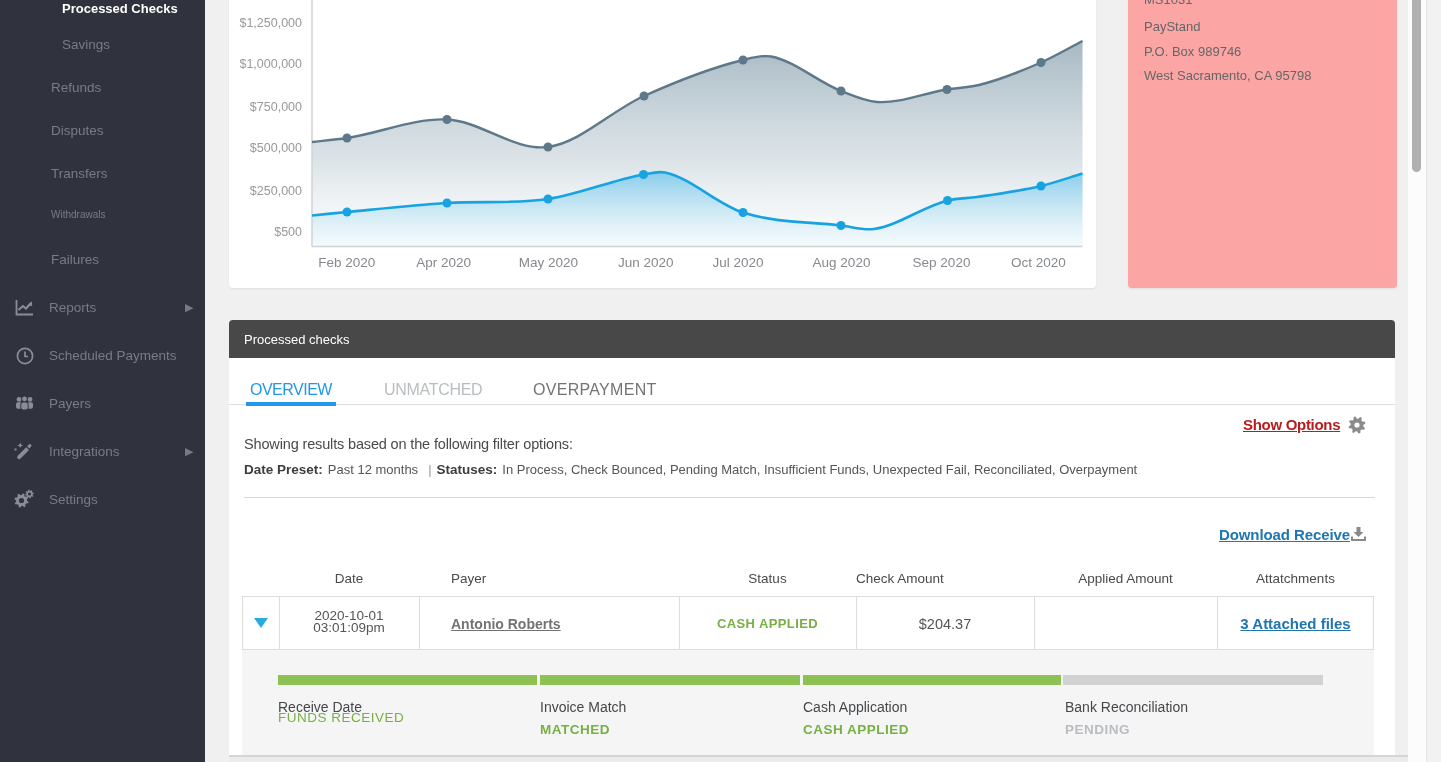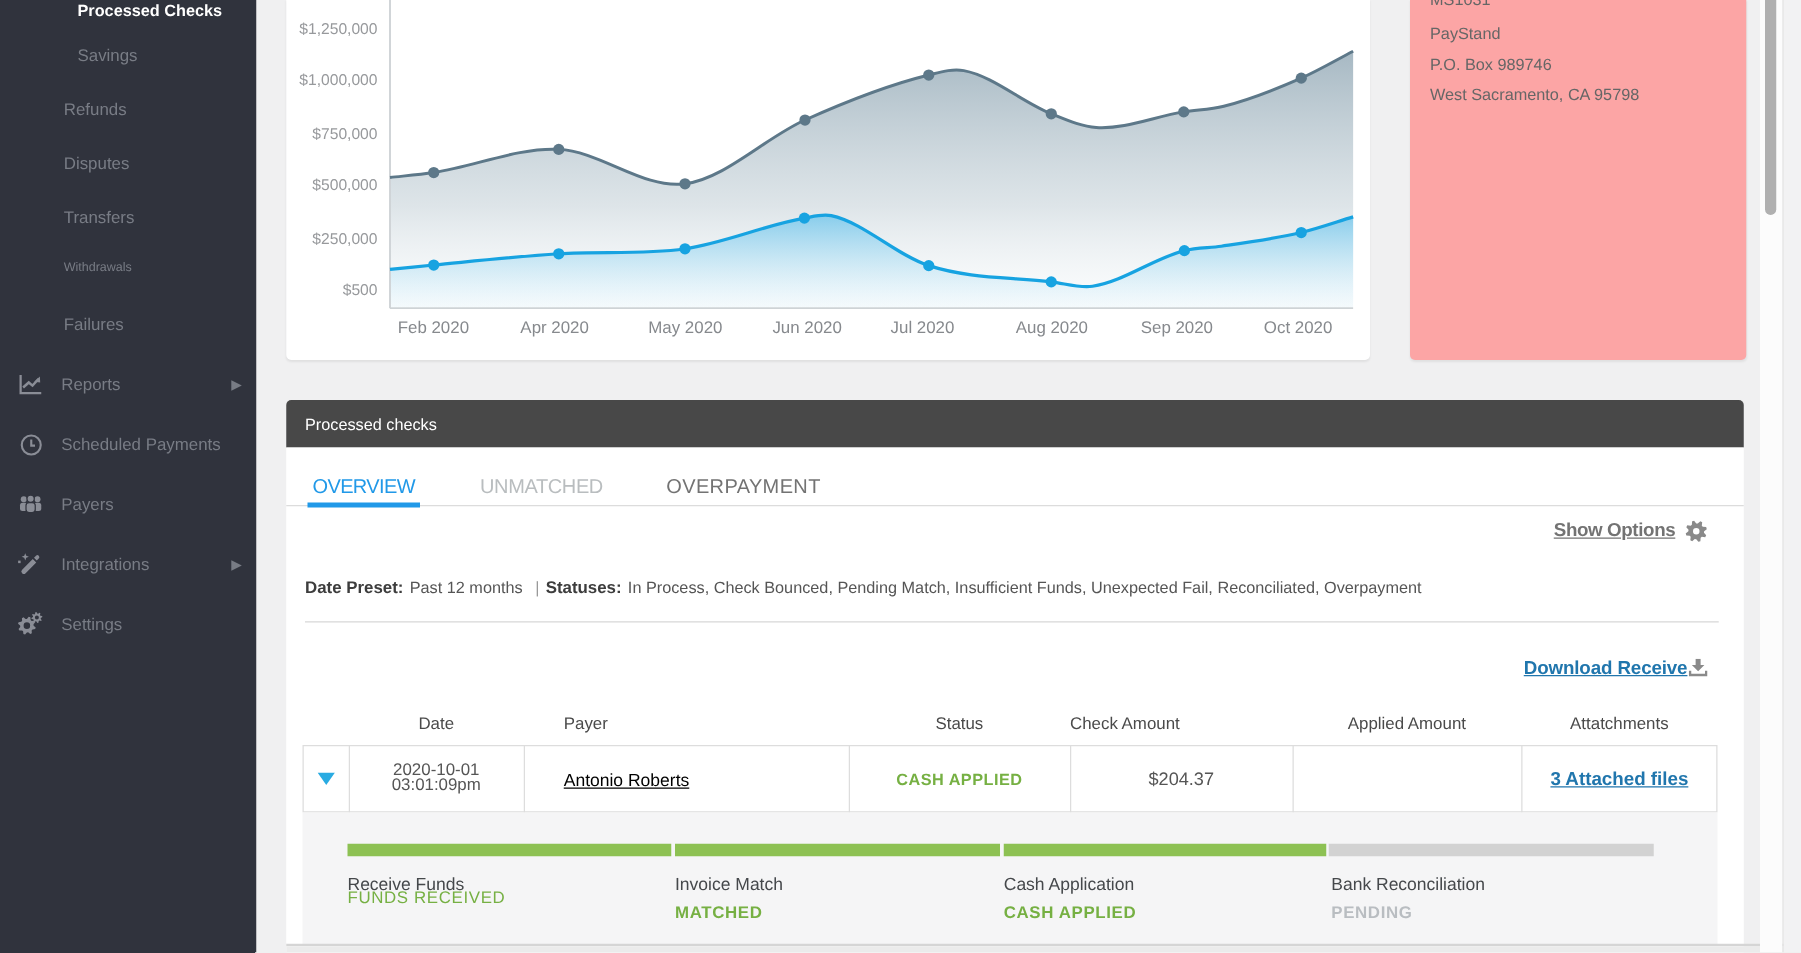--- a/index.html
+++ b/index.html
@@ -136,25 +136,26 @@
 </div>
 
 <div class="abs" style="left:229px;top:358px;width:1166px;height:404px;background:#ffffff;">
 
   <div class="abs" style="left:0;top:46px;width:1166px;height:1px;background:#dcdcdc;"></div>
   <div class="abs" style="left:21px;top:23px;font-size:16px;color:#2199e8;letter-spacing:-0.5px;">OVERVIEW</div>
   <div class="abs" style="left:155px;top:23px;font-size:16px;color:#b9bdbf;letter-spacing:-0.3px;">UNMATCHED</div>
   <div class="abs" style="left:304px;top:23px;font-size:16px;color:#737373;letter-spacing:0.3px;">OVERPAYMENT</div>
   <div class="abs" style="left:17px;top:44px;width:90px;height:4px;background:#2199e8;"></div>
 
-  <div class="abs" style="left:1014px;top:58px;font-size:15px;font-weight:bold;color:#737373;text-decoration:underline;letter-spacing:-0.3px;">Show Options</div>
+  <div class="abs" style="left:1014px;top:58px;font-size:15px;font-weight:bold;color:#b91c1c;text-decoration:underline;letter-spacing:-0.3px;">Show Options</div>
   <svg class="abs" style="left:1119px;top:58px;" width="18" height="18" viewBox="0 0 18 18">
     <path d="M16.95,12.27 L16.16,13.76 L13.47,13.44 L12.51,14.23 L12.31,16.94 L10.70,17.43 L9.02,15.30 L7.79,15.18 L5.73,16.95 L4.24,16.16 L4.56,13.47 L3.77,12.51 L1.06,12.31 L0.57,10.70 L2.70,9.02 L2.82,7.79 L1.05,5.73 L1.84,4.24 L4.53,4.56 L5.49,3.77 L5.69,1.06 L7.30,0.57 L8.98,2.70 L10.21,2.82 L12.27,1.05 L13.76,1.84 L13.44,4.53 L14.23,5.49 L16.94,5.69 L17.43,7.30 L15.30,8.98 L15.18,10.21 Z M11.60,9.00 A2.60,2.60 0 1 0 6.40,9.00 A2.60,2.60 0 1 0 11.60,9.00 Z" fill="#8a8a8a" fill-rule="evenodd"></path>
   </svg>
 
+  <div class="abs" style="left:15px;top:78px;font-size:14.5px;letter-spacing:-0.15px;color:#4a4a4a;">Showing results based on the following filter options:</div>
   <div class="abs" style="left:15px;top:104px;font-size:13px;color:#555;"><b style="color:#3d3d3d;font-size:13.5px;">Date Preset:</b><span style="margin-left:5px;">Past 12 months</span><span style="color:#999;margin-left:10px;">|</span><b style="color:#3d3d3d;font-size:13.5px;margin-left:5px;">Statuses:</b><span style="margin-left:5px;">In Process, Check Bounced, Pending Match, Insufficient Funds, Unexpected Fail, Reconciliated, Overpayment</span></div>
   <div class="abs" style="left:15px;top:139px;width:1131px;height:1px;background:#d8d8d8;"></div>
 
   <div class="abs" style="left:990px;top:168px;font-size:15px;font-weight:bold;color:#2076ad;text-decoration:underline;letter-spacing:-0.1px;">Download Receive</div>
   <svg class="abs" style="left:1122px;top:169px;" width="15" height="15" viewBox="0 0 15 15">
     <path d="M5.5 0 L9.5 0 L9.5 5 L12.5 5 L7.5 10 L2.5 5 L5.5 5 Z" fill="#8a8a8a"></path>
     <path d="M0 9.5 L2 9.5 L2 12 L13 12 L13 9.5 L15 9.5 L15 14 L0 14 Z" fill="#8a8a8a"></path>
   </svg>
 
   <div class="abs" style="left:50px;top:213px;width:140px;text-align:center;font-size:13.5px;color:#4a4a4a;">Date</div>
@@ -168,31 +169,31 @@
   <div class="abs" style="left:50px;top:238px;width:1px;height:54px;background:#ddd;"></div>
   <div class="abs" style="left:190px;top:238px;width:1px;height:54px;background:#ddd;"></div>
   <div class="abs" style="left:450px;top:238px;width:1px;height:54px;background:#ddd;"></div>
   <div class="abs" style="left:627px;top:238px;width:1px;height:54px;background:#ddd;"></div>
   <div class="abs" style="left:805px;top:238px;width:1px;height:54px;background:#ddd;"></div>
   <div class="abs" style="left:988px;top:238px;width:1px;height:54px;background:#ddd;"></div>
   <svg class="abs" style="left:25px;top:260px;" width="14" height="10" viewBox="0 0 14 10">
       <path d="M0 0 L14 0 L7 10 Z" fill="#29abe2"></path>
     </svg>
   <div class="abs" style="left:50px;top:252px;width:140px;text-align:center;font-size:13.5px;line-height:12px;color:#555;">2020-10-01<br>03:01:09pm</div>
-  <div class="abs" style="left:222px;top:258px;font-size:14px;color:#000000;text-decoration:underline;">Antonio Roberts</div>
+  <div class="abs" style="left:222px;top:258px;font-size:14px;color:#737373;text-decoration:underline;font-weight:bold;">Antonio Roberts</div>
   <div class="abs" style="left:450px;top:258px;width:177px;text-align:center;font-size:13px;font-weight:bold;letter-spacing:0.4px;color:#76b043;">CASH APPLIED</div>
   <div class="abs" style="left:627px;top:258px;width:178px;text-align:center;font-size:14.5px;color:#555;">$204.37</div>
   <div class="abs" style="left:988px;top:257px;width:157px;text-align:center;font-size:15px;font-weight:bold;color:#2076ad;"><span style="text-decoration:underline;">3 Attached files</span></div>
 
   <div class="abs" style="left:13px;top:292px;width:1132px;height:106px;background:#f5f5f6;"></div>
   <div class="abs" style="left:49px;top:317px;width:259px;height:10px;background:#8dc153;"></div>
   <div class="abs" style="left:311px;top:317px;width:260px;height:10px;background:#8dc153;"></div>
   <div class="abs" style="left:574px;top:317px;width:258px;height:10px;background:#8dc153;"></div>
   <div class="abs" style="left:834px;top:317px;width:260px;height:10px;background:#d2d2d2;"></div>
-  <div class="abs" style="left:49px;top:341px;font-size:14px;color:#45484b;">Receive Funds</div>
+  <div class="abs" style="left:49px;top:341px;font-size:14px;color:#45484b;">Receive Date</div>
   <div class="abs" style="left:311px;top:341px;font-size:14px;color:#45484b;">Invoice Match</div>
   <div class="abs" style="left:574px;top:341px;font-size:14px;color:#45484b;">Cash Application</div>
   <div class="abs" style="left:836px;top:341px;font-size:14px;color:#45484b;">Bank Reconciliation</div>
   <div class="abs" style="left:49px;top:352px;font-size:13.5px;font-weight:normal;letter-spacing:0.5px;color:#76b043;text-align:right;">FUNDS RECEIVED</div>
   <div class="abs" style="left:311px;top:364px;font-size:13.5px;font-weight:bold;letter-spacing:0.5px;color:#76b043;">MATCHED</div>
   <div class="abs" style="left:574px;top:364px;font-size:13.5px;font-weight:bold;letter-spacing:0.5px;color:#76b043;">CASH APPLIED</div>
   <div class="abs" style="left:836px;top:364px;font-size:13.5px;font-weight:bold;letter-spacing:0.5px;color:#b9bdc1;">PENDING</div>
 </div>
 
 <div class="abs" style="left:229px;top:755px;width:1212px;height:2px;background:#d5d5d5;"></div>

